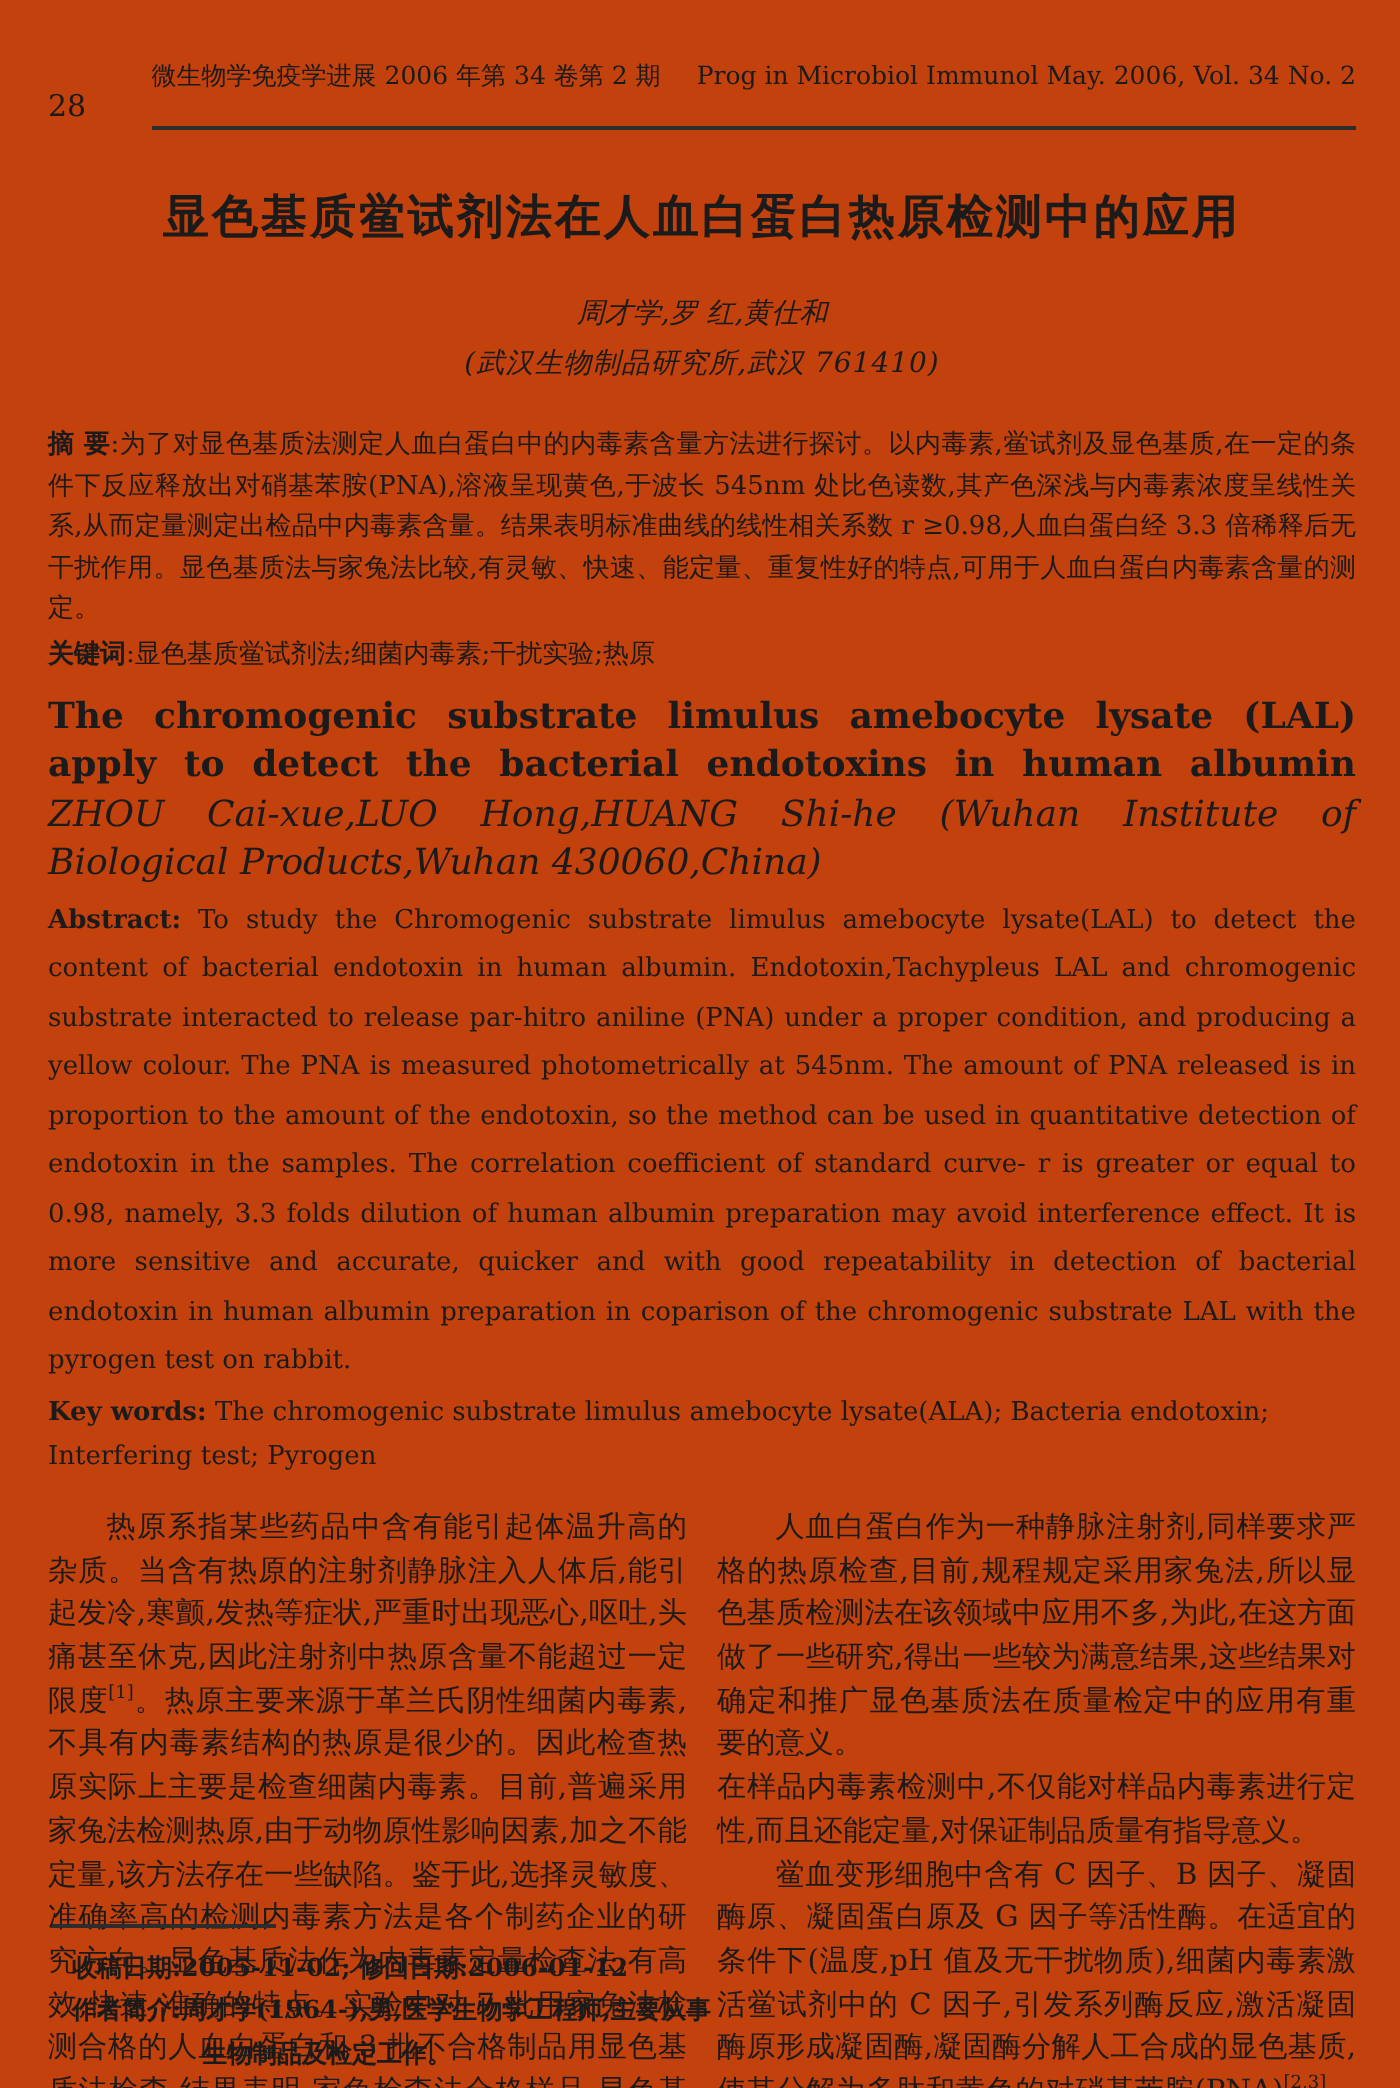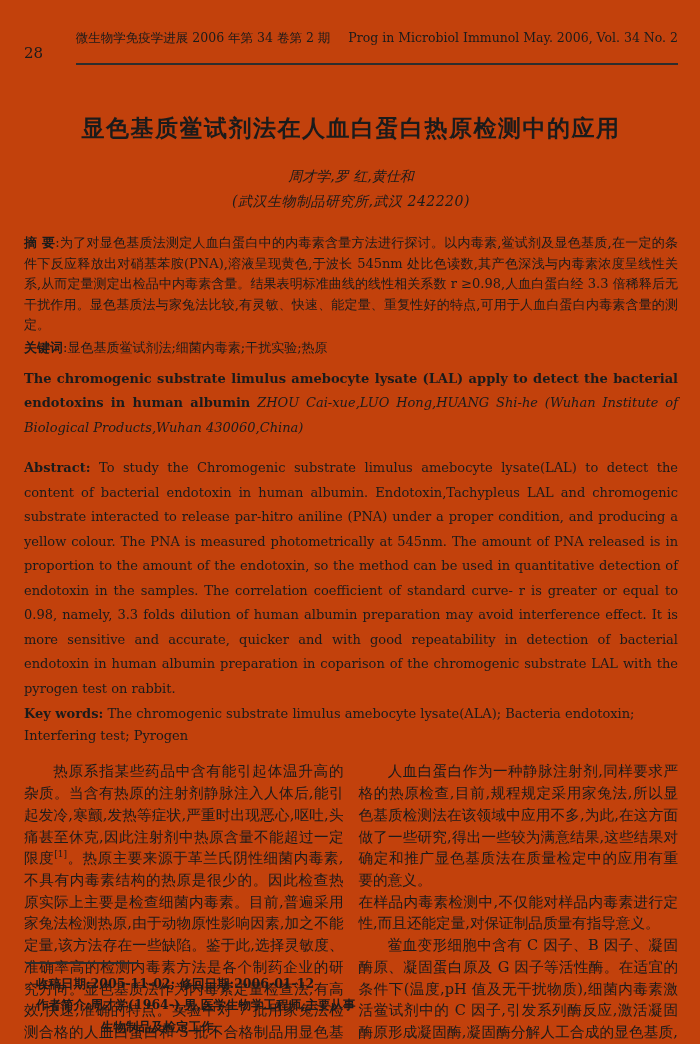--- a/index.html
+++ b/index.html
@@ -33,21 +33,21 @@
   .authors { text-align: center; font-size: 14px; margin-top: 24px; font-style: italic; }
   .affiliation { text-align: center; font-size: 14px; margin-top: 7px; font-style: italic; letter-spacing: 0.5px; }
   
   .abs-cn { margin: 22px 0 0 0; font-size: 13px; line-height: 20.6px; text-align: justify; }
   .kw-cn { margin: 2px 0 0 0; font-size: 13px; line-height: 20px; }
   .class-row { margin: 3px 0 0 0; font-size: 13px; line-height: 20px; }
   .class-item { margin-right: 30px; }
   .class-item:last-child { margin-right: 0; }
   b.lbl { font-weight: bold; }
   
-  .en-titleblock { margin: 9px 0 16px 0; font-size: 13px; line-height: 24.5px; text-align: justify; }
+  .en-titleblock { margin: 9px 0 4px 0; font-size: 18px; line-height: 24.5px; text-align: justify; }
   .en-title { font-weight: bold; }
   .en-authors, .en-affil { font-style: italic; }
   .en-abstract { margin: 0; font-size: 13px; line-height: 24.5px; text-align: justify; }
   .en-keywords { margin: 2px 0 0 0; font-size: 13px; line-height: 22px; }
   
   .columns {
     display: flex;
     gap: 15px;
     margin-top: 13px;
     height: 372px;
@@ -73,24 +73,24 @@
 <div class="page">
 
   <div class="header">
     <span class="page-number">28</span>
     <span class="journal-line">
       <span>微生物学免疫学进展 2006 年第 34 卷第 2 期</span>
       <span>Prog in Microbiol Immunol May. 2006, Vol. 34 No. 2</span>
     </span>
   </div>
 
-  <h1 class="title" style="margin:48px 0 0 0;">显色基质鲎试剂法在人血白蛋白热原检测中的应用</h1>
+  <h1 class="title" style="margin:28px 0 0 0;">显色基质鲎试剂法在人血白蛋白热原检测中的应用</h1>
 
   <div class="authors">周才学,罗 红,黄仕和</div>
-  <div class="affiliation">(武汉生物制品研究所,武汉  242220)</div>
+  <div class="affiliation">(武汉生物制品研究所,武汉  761410)</div>
 
   <p class="abs-cn"><b class="lbl">摘  要</b><span>:为了对显色基质法测定人血白蛋白中的内毒素含量方法进行探讨。以内毒素,鲎试剂及显色基质,在一定的条件下反应释放出对硝基苯胺(PNA),溶液呈现黄色,于波长 545nm 处比色读数,其产色深浅与内毒素浓度呈线性关系,从而定量测定出检品中内毒素含量。结果表明标准曲线的线性相关系数 r ≥0.98,人血白蛋白经 3.3 倍稀释后无干扰作用。显色基质法与家兔法比较,有灵敏、快速、能定量、重复性好的特点,可用于人血白蛋白内毒素含量的测定。</span></p>
 
   <p class="kw-cn"><b class="lbl">关键词</b><span>:显色基质鲎试剂法;细菌内毒素;干扰实验;热原</span></p>
 
 
   <p class="en-titleblock">
     <span class="en-title">The chromogenic substrate limulus amebocyte lysate (LAL) apply to detect the bacterial endotoxins in human albumin</span>
     <span> </span>
     <span class="en-authors">ZHOU Cai-xue,LUO Hong,HUANG Shi-he</span>

